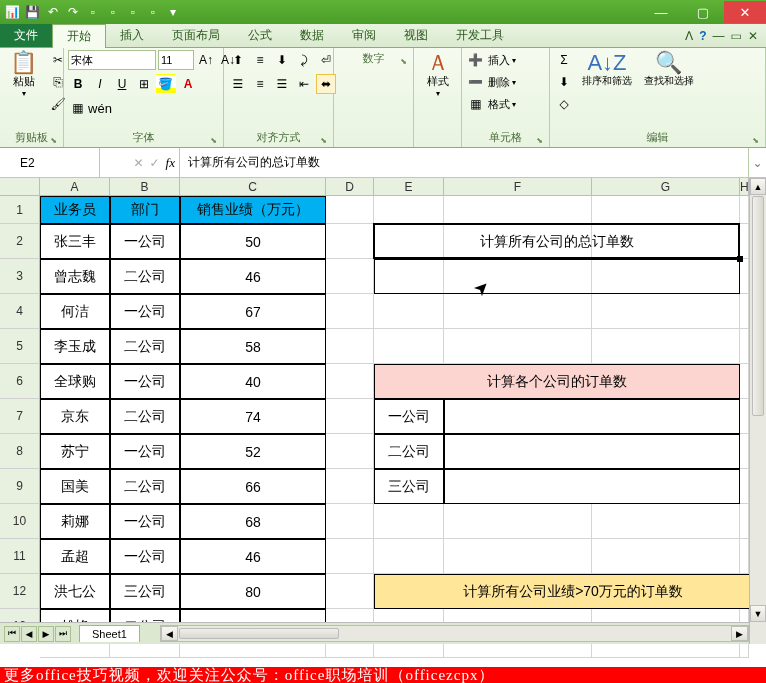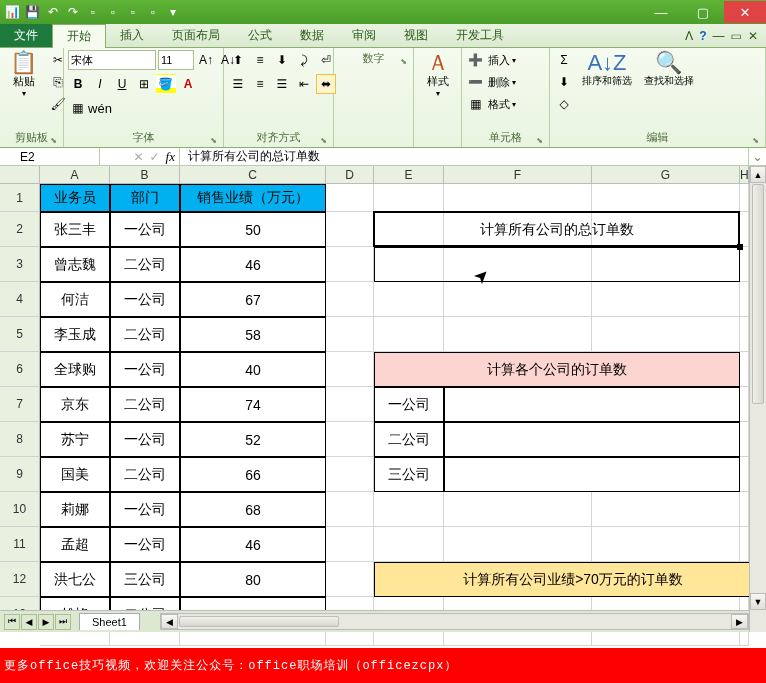--- a/index.html
+++ b/index.html
@@ -28,21 +28,21 @@
 .rbtn { display: flex; flex-direction: column; align-items: center; justify-content: center; padding: 2px 4px; cursor: pointer; min-width: 22px; }
 .rbtn-big { min-width: 40px; }
 .ricon { font-size: 22px; line-height: 1; }
 .rcol { display: flex; flex-direction: column; gap: 2px; }
 .rrow { display: flex; gap: 2px; align-items: center; }
 .rsmall { width: 20px; height: 20px; display: inline-flex; align-items: center; justify-content: center; border: 1px solid transparent; cursor: pointer; font-size: 12px; }
 .sel { height: 20px; border: 1px solid #aac090; background: #fff; font-size: 11px; padding: 0 2px; }
 .font-sel { width: 88px; }
 .size-sel { width: 36px; }
 
-.formula-bar { height: 18px; display: flex; border-bottom: 1px solid #b8d0a8; font-size: 12px; }
+.formula-bar { height: 30px; display: flex; border-bottom: 1px solid #b8d0a8; font-size: 12px; }
 .name-box { width: 100px; border-right: 1px solid #b8d0a8; display: flex; align-items: center; padding-left: 20px; background: #fff; }
 .fx-btns { width: 80px; display: flex; align-items: center; justify-content: flex-end; gap: 6px; border-right: 1px solid #b8d0a8; padding-right: 4px; }
 .fx-label { font-style: italic; font-family: "Times New Roman", serif; font-size: 13px; }
 .formula-input { flex: 1; padding-left: 8px; display: flex; align-items: center; background: #fff; }
 .fb-expand { width: 18px; border-left: 1px solid #b8d0a8; display: flex; align-items: center; justify-content: center; color: #6a8a5a; }
 
 .sheet-area { position: relative; height: 466px; background: #fff; }
 .corner-box { position: absolute; left: 0; top: 0; width: 40px; height: 18px; background: #e8f0e0; border-right: 1px solid #bcbcbc; border-bottom: 1px solid #bcbcbc; }
 .col-headers { position: absolute; left: 40px; top: 0; height: 18px; display: flex; }
 .col-h { border-right: 1px solid #bcbcbc; border-bottom: 1px solid #bcbcbc; background: #e8f0e0; text-align: center; font-size: 12px; line-height: 18px; color: #333; }
@@ -68,21 +68,21 @@
 .vscroll-thumb { position: absolute; left: 2px; right: 2px; background: linear-gradient(90deg,#f0f0e8,#d8d8d0); border: 1px solid #bcbcbc; border-radius: 2px; }
 
 .sheet-tabs { position: absolute; left: 0; bottom: 0; right: 17px; height: 22px; background: #dce8d0; display: flex; align-items: center; font-size: 11px; border-top: 1px solid #bcbcbc; }
 .tab-nav { display: flex; gap: 1px; padding: 0 4px; }
 .tab-nav span { width: 16px; height: 16px; display: inline-flex; align-items: center; justify-content: center; cursor: pointer; border: 1px solid #aac090; font-size: 9px; }
 .sheet-tab { background: #fff; padding: 2px 12px; border: 1px solid #aaa; border-bottom: none; margin-left: 4px; cursor: pointer; }
 .hscroll { flex: 1; height: 17px; background: #e8e8e0; margin-left: 20px; display: flex; align-items: center; position: relative; border: 1px solid #bcbcbc; }
 .hscroll-btn { width: 17px; height: 100%; background: linear-gradient(#f8f8f0,#e0e0d8); border: 1px solid #bcbcbc; display: flex; align-items: center; justify-content: center; font-size: 9px; cursor: pointer; }
 .hscroll-thumb { position: absolute; top: 2px; bottom: 2px; background: linear-gradient(#f0f0e8,#d8d8d0); border: 1px solid #bcbcbc; border-radius: 2px; }
 
-.footer-bar { position: absolute; bottom: 0; left: 0; right: 0; height: 35px; background: #ff0000; color: #fff; font-size: 12px; display: flex; align-items: center; padding-left: 4px; font-family: Liberation Mono, monospace; letter-spacing: 1px; }
+.footer-bar { position: absolute; bottom: 0; left: 0; right: 0; height: 16px; background: #ff0000; color: #fff; font-size: 15px; display: flex; align-items: center; padding-left: 4px; font-family: Liberation Serif, serif; letter-spacing: 1px; }
 </style>
 </head>
 <body>
 
 <div class="titlebar">
   <div class="qat">
     <span>📊</span>
     <span>💾</span>
     <span>↶</span>
     <span>↷</span>

